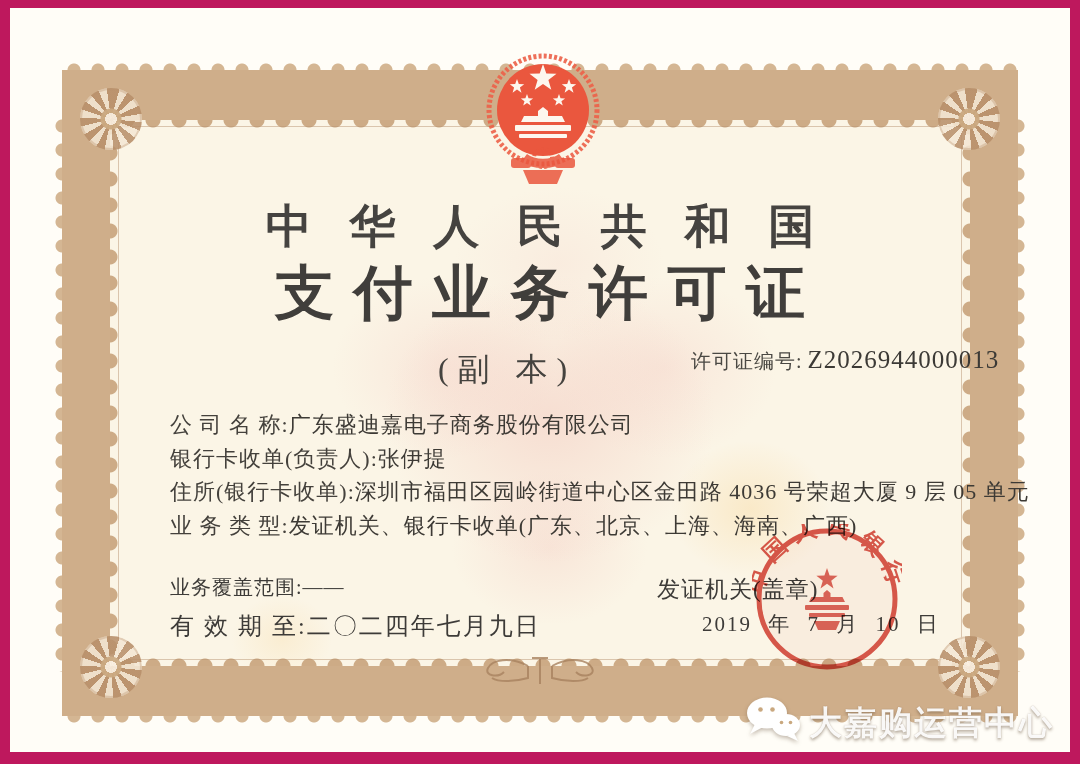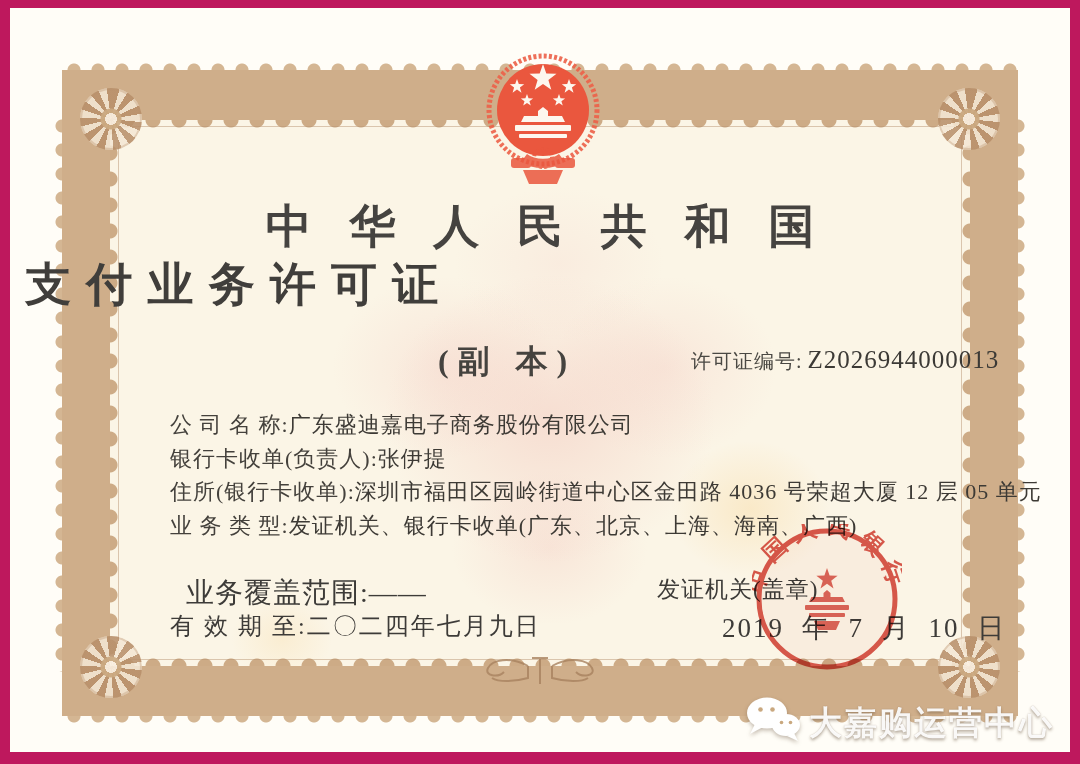--- a/index.html
+++ b/index.html
@@ -84,38 +84,38 @@
   .emblem{position:absolute;left:463px;top:38px;z-index:5;}
 
   
   .txt{position:absolute;color:#3d3b38;white-space:nowrap;z-index:6;}
   .country{
     left:0;right:0;top:188px;text-align:center;
     font-size:46px;font-weight:bold;letter-spacing:.82em;padding-left:.82em;
     color:#454340;
   }
   .cert-title{
-    left:0;right:0;top:246px;text-align:left;
-    font-size:46px;font-weight:bold;letter-spacing:.33em;padding-left:.33em;
+    left:0;right:0;top:246px;text-align:center;
+    font-size:59px;font-weight:bold;letter-spacing:.33em;padding-left:.33em;
     color:#403e3b;
   }
-  .copy-type{left:428px;top:332px;font-size:32px;font-weight:bold;letter-spacing:.28em;color:#45433f;}
+  .copy-type{left:428px;top:340px;font-size:32px;font-weight:normal;letter-spacing:.28em;color:#45433f;}
   .license-row{left:645px;top:338px;font-size:20px;margin-left:36px;}
   .license-label{letter-spacing:1px;color:#4a4843;}
   .license-no{font-size:25px;letter-spacing:1px;color:#3c3a36;}
 
   .fields{position:absolute;left:160px;top:400px;z-index:6;font-family:Liberation Serif, serif;}
   .field-row{font-size:22px;line-height:33.5px;color:#403d38;letter-spacing:1px;white-space:nowrap;}
   .field-label{color:#44413c;}
   .field-value{color:#3d3a35;}
 
-  .coverage{left:176px;top:566px;font-size:28px;letter-spacing:1px;}
+  .coverage{left:160px;top:566px;font-size:20px;letter-spacing:1px;}
   .issuer{left:647px;top:566px;font-size:23px;letter-spacing:1px;}
   .validity{left:160px;top:602px;font-size:24px;letter-spacing:2px;}
-  .issue-date{left:712px;top:602px;font-size:27px;word-spacing:9px;letter-spacing:2px;z-index:6;}
+  .issue-date{left:692px;top:602px;font-size:21px;word-spacing:9px;letter-spacing:2px;z-index:6;}
 
   
   .seal{
     position:absolute;left:742px;top:516px;width:150px;height:150px;z-index:7;
     mix-blend-mode:multiply;opacity:.9;pointer-events:none;
   }
 
   
   .watermark{
     position:absolute;right:16px;top:688px;z-index:9;display:flex;align-items:center;gap:6px;
@@ -189,21 +189,21 @@
     </div>
 
     <div class="fields">
       <div class="field-row">
         <span class="field-label">公 司 名 称:</span><span class="field-value">广东盛迪嘉电子商务股份有限公司</span>
       </div>
       <div class="field-row">
         <span class="field-label">银行卡收单(负责人):</span><span class="field-value">张伊提</span>
       </div>
       <div class="field-row">
-        <span class="field-label">住所(银行卡收单):</span><span class="field-value">深圳市福田区园岭街道中心区金田路 4036 号荣超大厦 12 层 05 单元</span>
+        <span class="field-label">住所(银行卡收单):</span><span class="field-value">深圳市福田区园岭街道中心区金田路 4036 号荣超大厦 9 层 05 单元</span>
       </div>
       <div class="field-row">
         <span class="field-label">业 务 类 型:</span><span class="field-value">发证机关、银行卡收单(广东、北京、上海、海南、广西)</span>
       </div>
     </div>
 
     <div class="txt coverage">
       <span>业务覆盖范围:</span><span>——</span>
     </div>
     <div class="txt issuer">发证机关(盖章)</div>

